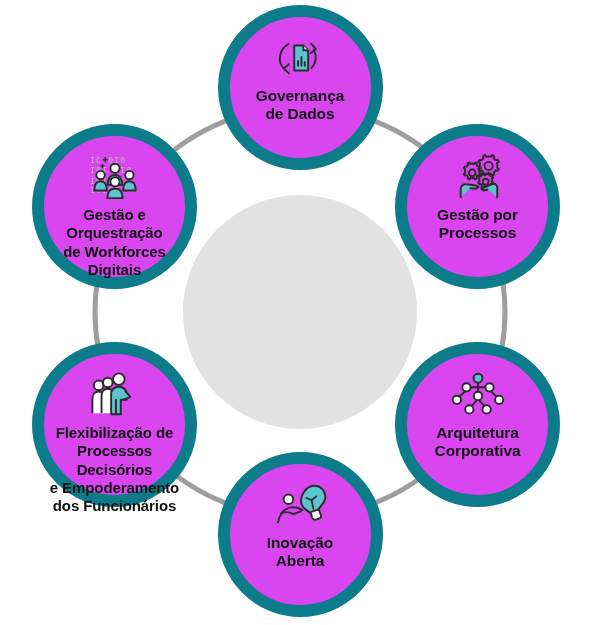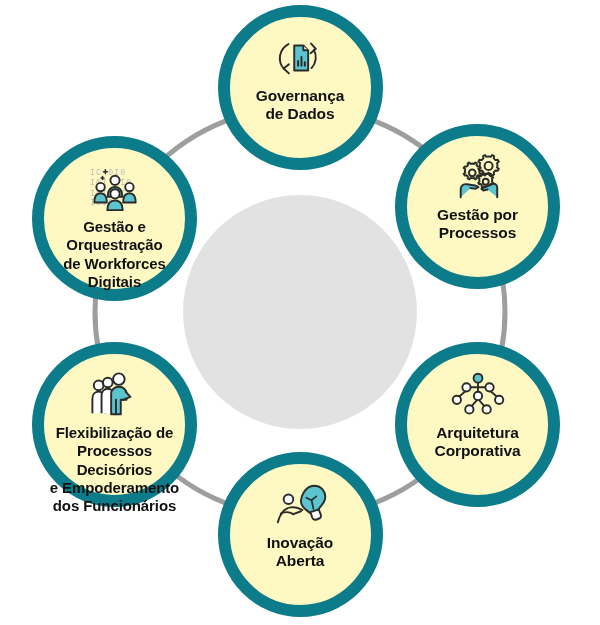--- a/index.html
+++ b/index.html
@@ -10,21 +10,21 @@
     overflow:hidden;
     position:relative;
   }
   #stage{position:absolute;inset:0;width:600px;height:625px;}
   .layer{position:absolute;top:0;left:0;width:600px;height:625px;}
 
   .node{
     position:absolute;
     width:165px;height:165px;
     border-radius:50%;
-    background:#fef9c3;
+    background:#d946ef;
     border:12px solid #0C7C8A;
     box-sizing:border-box;
     display:flex;
     flex-direction:column;
     align-items:center;
     justify-content:flex-start;
     z-index:3;
   }
   .node-icon{
     width:58px;height:50px;
@@ -45,21 +45,21 @@
   }
   .lbl-2{font-size:15.5px;}
   .lbl-4{font-size:15px;line-height:1.22;}
 
   
   #n-governanca   {left:217.5px; top:  5px;}
   #n-processos    {left:395.0px; top:124px;}
   #n-arquitetura  {left:395.0px; top:342px;}
   #n-inovacao     {left:217.5px; top:452px;}
   #n-flexibilizacao{left: 32.0px; top:342px;}
-  #n-workforces   {left: 32.0px; top:136px;}
+  #n-workforces   {left: 32.0px; top:124px;}
 </style>
 </head>
 <body>
 
 <div id="stage">
 
   <svg class="layer" viewBox="0 0 600 625" width="600" height="625" style="z-index:1;">
     <circle cx="300" cy="312" r="205" fill="none" stroke="#9E9E9E" stroke-width="5"></circle>
     <circle cx="300" cy="312" r="117" fill="#E2E2E2"></circle>
   </svg>

